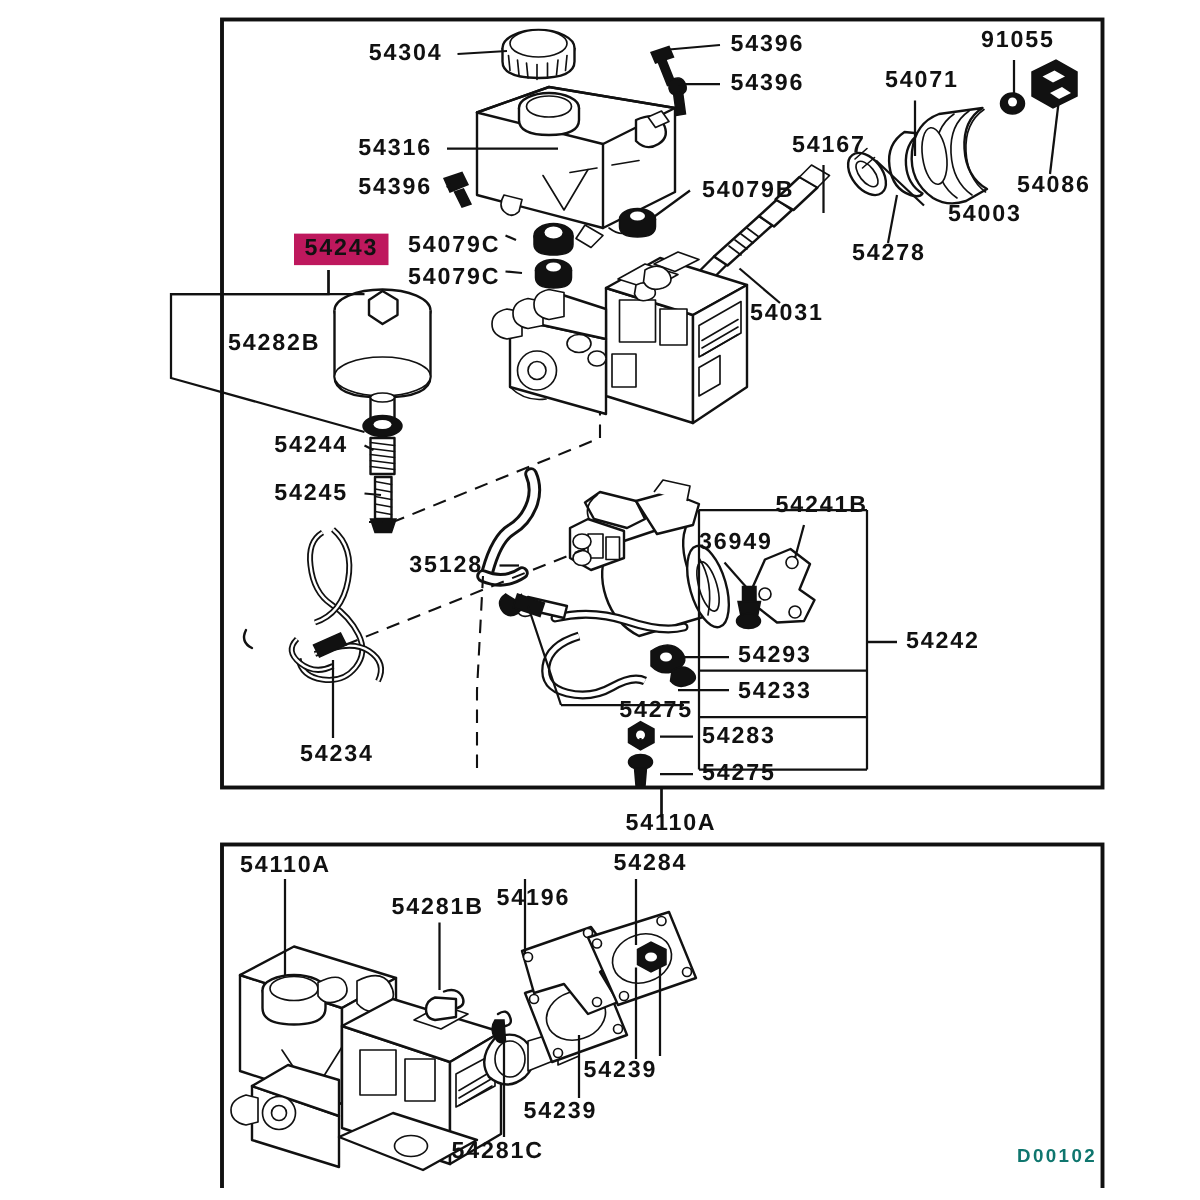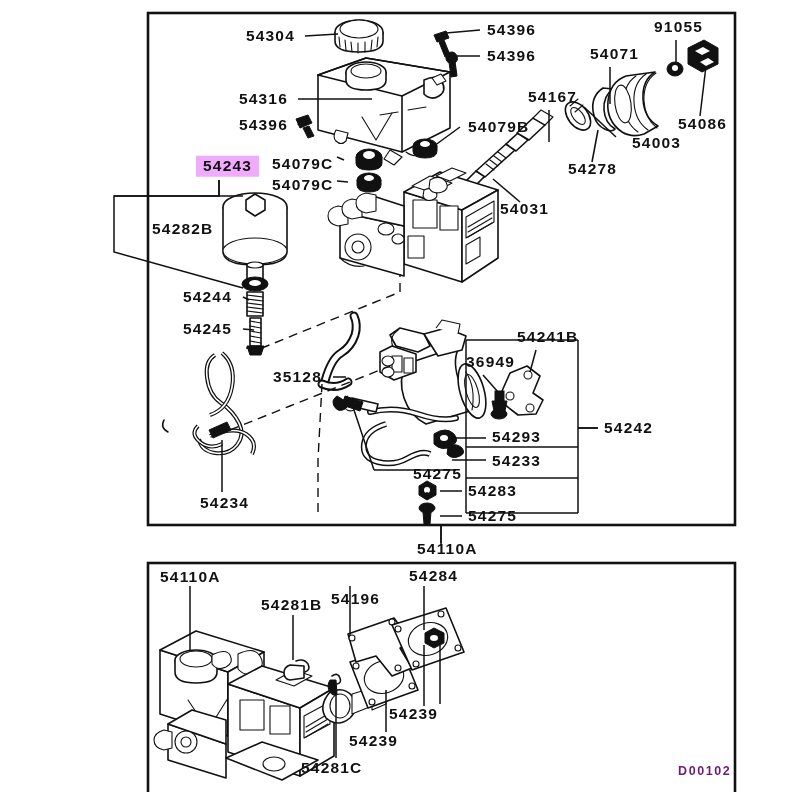--- a/index.html
+++ b/index.html
@@ -26,28 +26,28 @@
     font-size: 15.5px;
     font-weight: 700;
     letter-spacing: 1.2px;
     color: #111111;
     white-space: nowrap;
     line-height: 1;
     transform: translateY(-50%);
   }
   .lbl.r { transform: translate(-100%, -50%); }
   .lbl.hl {
-    background: #f0abfc;
+    background: #be185d;
     padding: 2px 7px 3px 7px;
   }
   .lbl.small {
     font-size: 12.5px;
     font-weight: 700;
     letter-spacing: 1.6px;
-    color: #701a75;
+    color: #0f766e;
   }
 </style>
 </head>
 <body>
 
 <div id="page">
 
   <svg id="artboard" viewBox="0 0 800 800" xmlns="http://www.w3.org/2000/svg">
     <defs>
       <style>

